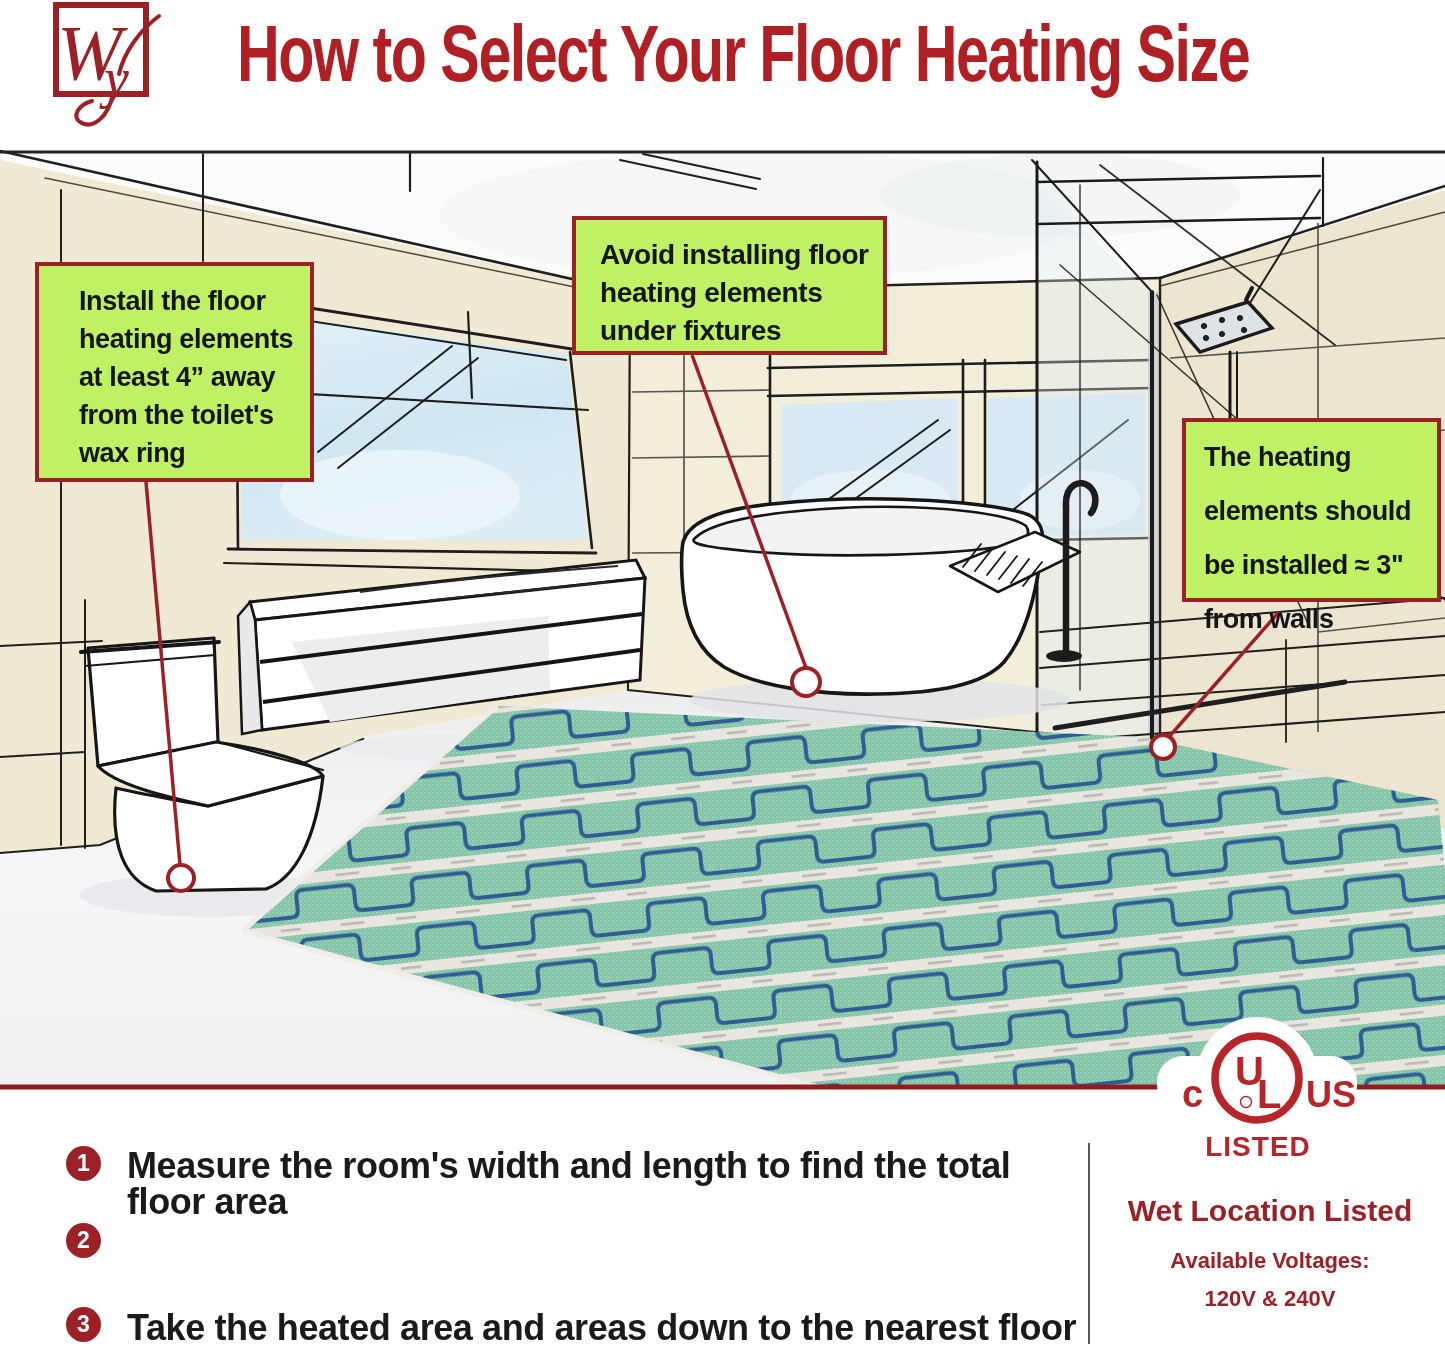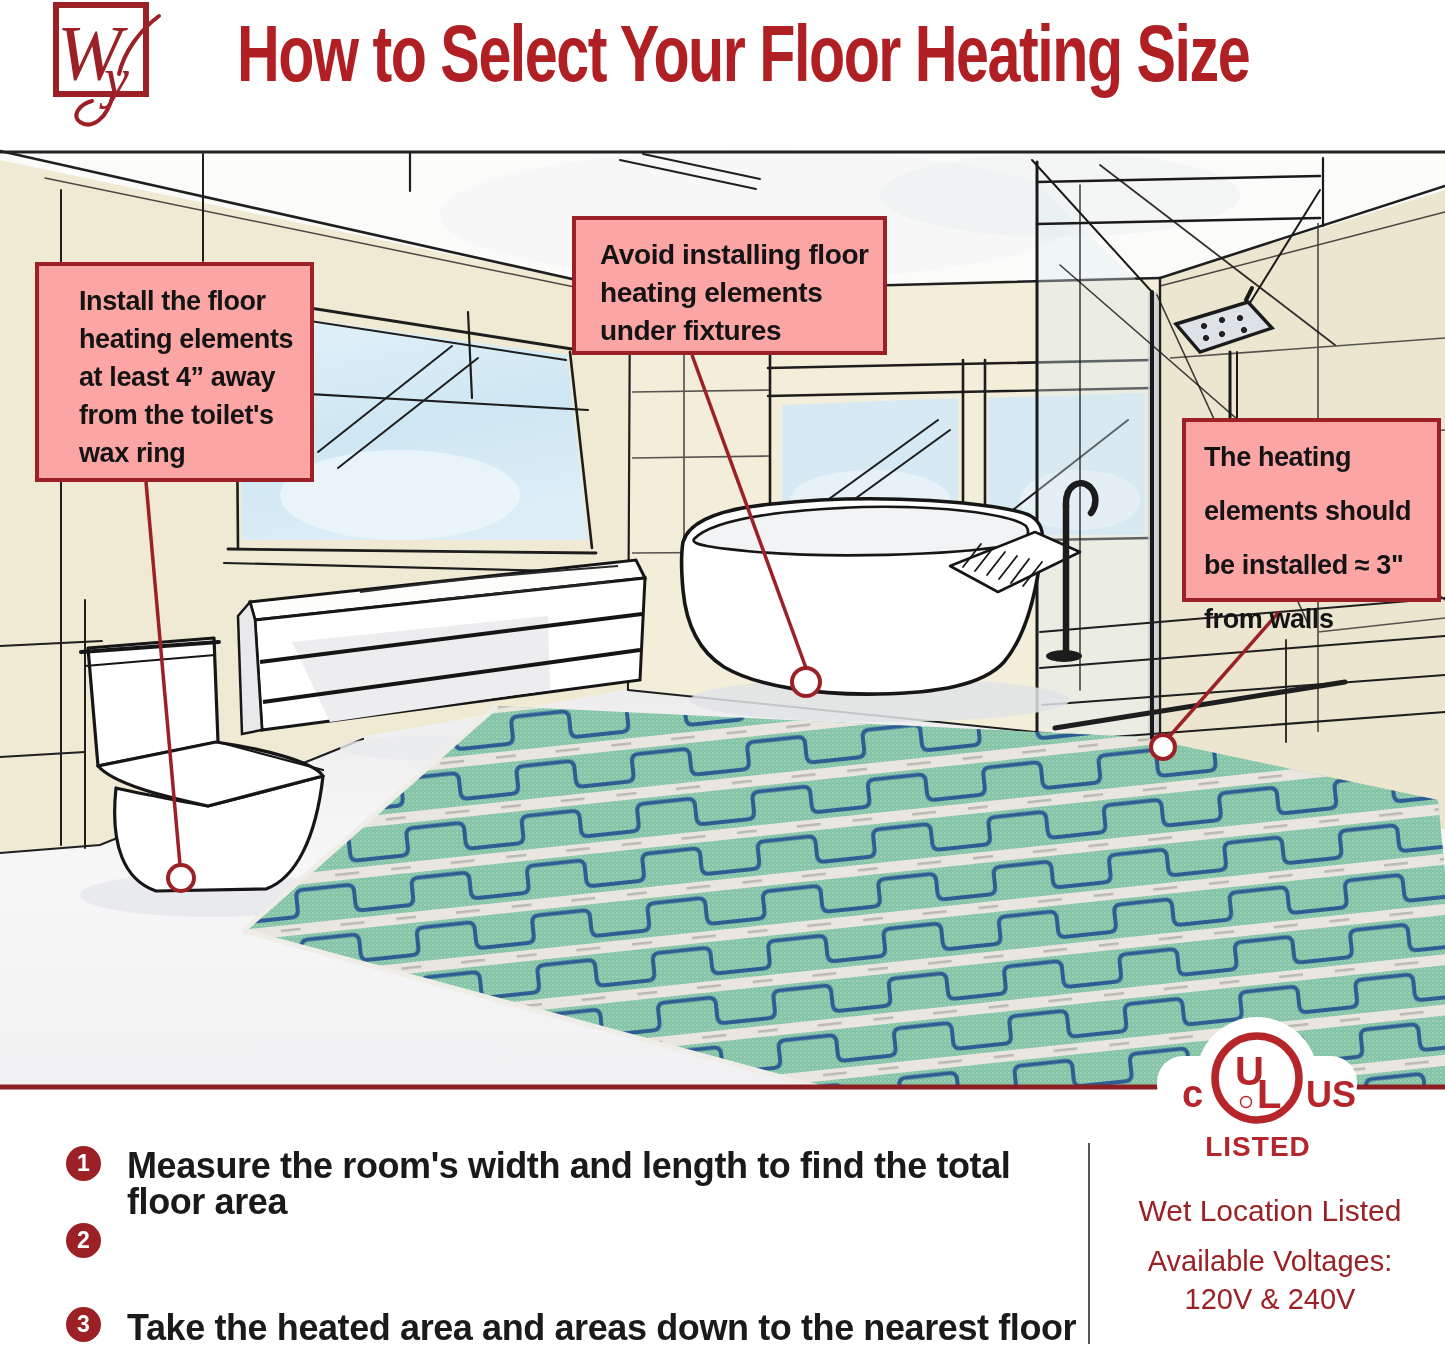--- a/index.html
+++ b/index.html
@@ -1,24 +1,24 @@
 <!DOCTYPE html>
 <html><head>
 <meta charset="utf-8">
 <style>
   html,body{margin:0;padding:0;background:#fff;}
   .page{position:relative;width:1445px;height:1348px;background:#ffffff;overflow:hidden;
         font-family:"Liberation Sans",sans-serif;}
   .abs{position:absolute;}
-  .callout{position:absolute;background:#fca5a5;border:4px solid #9b2126;color:#141414;
+  .callout{position:absolute;background:#bef264;border:4px solid #9b2126;color:#141414;
            font-weight:bold;letter-spacing:-0.4px;}
   .item{position:absolute;color:#1a1a1a;font-weight:bold;font-size:36px;line-height:36px;letter-spacing:-0.4px;}
   .num{position:absolute;width:35px;height:35px;border-radius:50%;background:#9b2126;color:#fff;
        font-weight:bold;font-size:23px;text-align:center;line-height:35px;}
-  .redtx{position:absolute;color:#9b2126;font-weight:normal;text-align:center;}
+  .redtx{position:absolute;color:#9b2126;font-weight:bold;text-align:center;}
 </style>
 </head>
 <body>
 <div class="page">
 
 <svg class="abs" style="left:0;top:0" width="230" height="140" viewBox="0 0 230 140">
   <rect x="56" y="5" width="90" height="89" fill="#ffffff" stroke="#9b2126" stroke-width="6"></rect>
   <text x="57" y="79" font-family="Liberation Serif, serif" font-style="italic" font-size="78" fill="#9b2126">W</text>
   <text x="104" y="97" font-family="Liberation Serif, serif" font-style="italic" font-size="56" fill="#9b2126">y</text>
   <path d="M159,16 C140,30 124,52 119,74" fill="none" stroke="#9b2126" stroke-width="4" stroke-linecap="round"></path>
@@ -273,15 +273,15 @@
 <div class="num" style="left:66px;top:1146px;">1</div>
 <div class="item" style="left:127px;top:1148px;width:900px;">Measure the room's width and length to find the total floor area</div>
 
 <div class="num" style="left:66px;top:1223px;">2</div>
 
 <div class="num" style="left:66px;top:1307px;">3</div>
 <div class="item" style="left:127px;top:1310px;width:960px;">Take the heated area and areas down to the nearest floor heating size</div>
 
 <div class="redtx" style="left:1110px;top:1194px;width:320px;font-size:30px;">Wet Location Listed</div>
 
-<div class="redtx" style="left:1110px;top:1242px;width:320px;font-size:29px;line-height:38px;">Available Voltages:<br>120V &amp; 240V</div>
+<div class="redtx" style="left:1110px;top:1242px;width:320px;font-size:22px;line-height:38px;">Available Voltages:<br>120V &amp; 240V</div>
 
 </div>
 
 </body></html>

